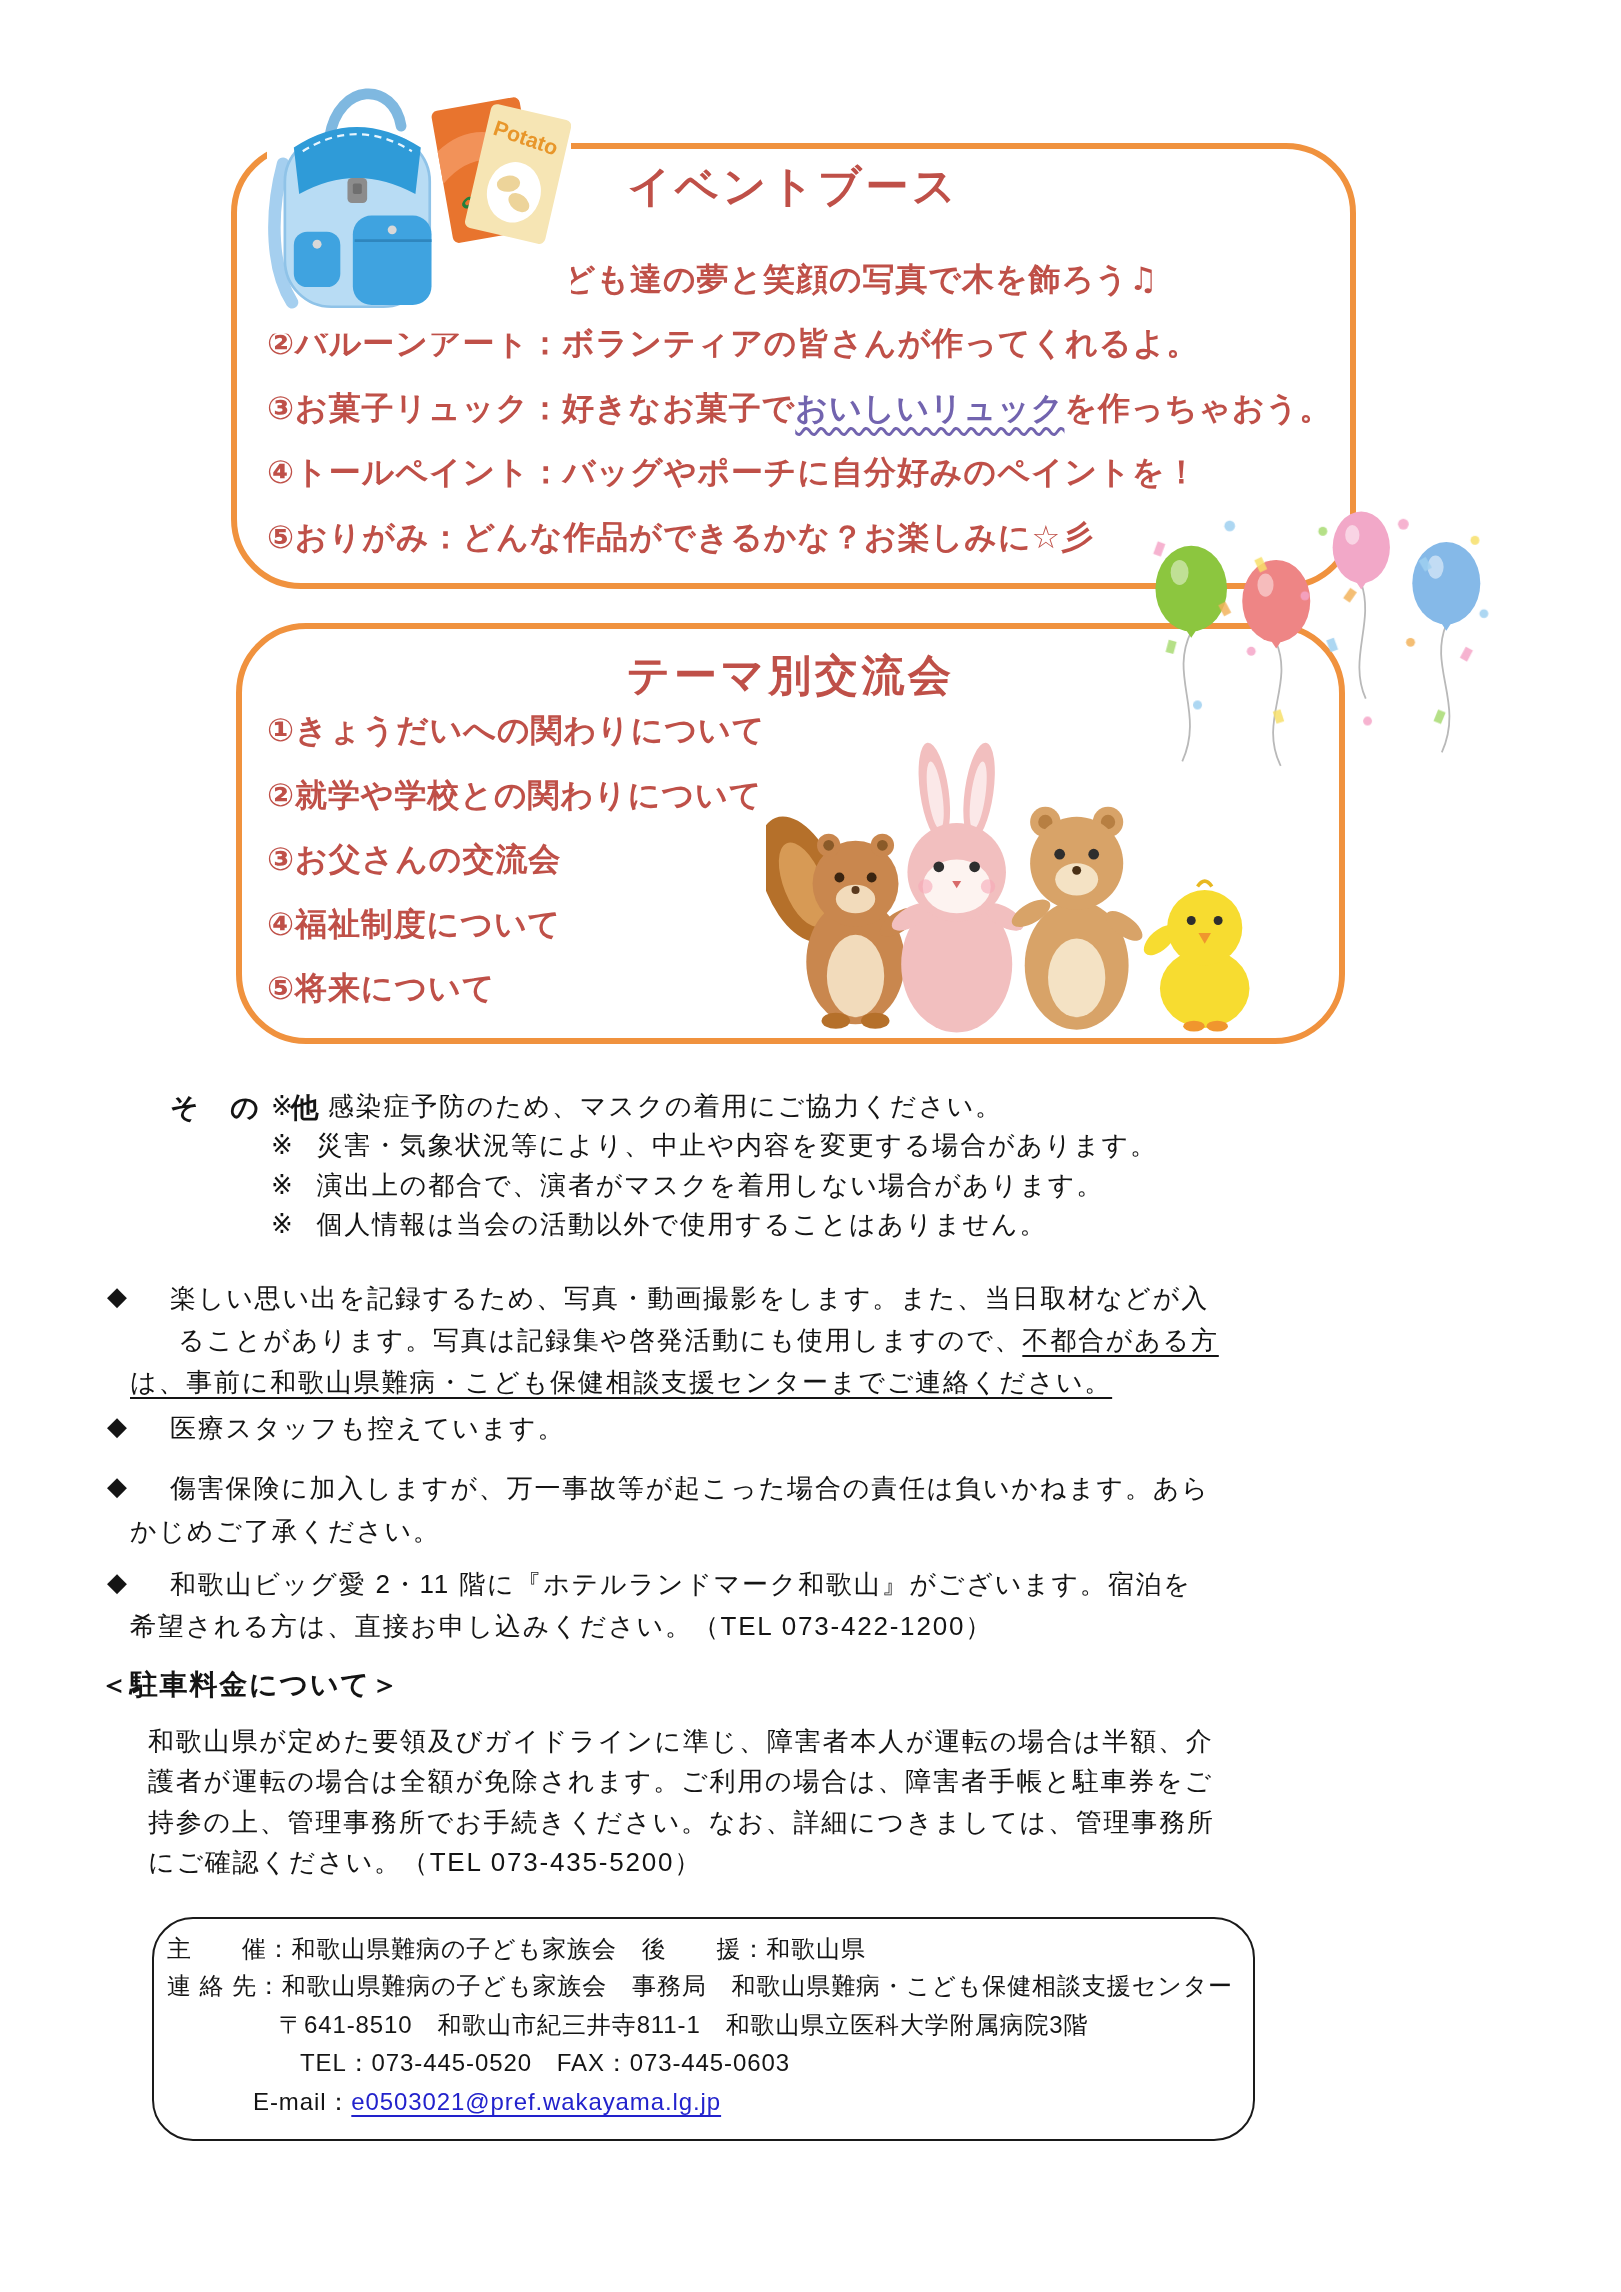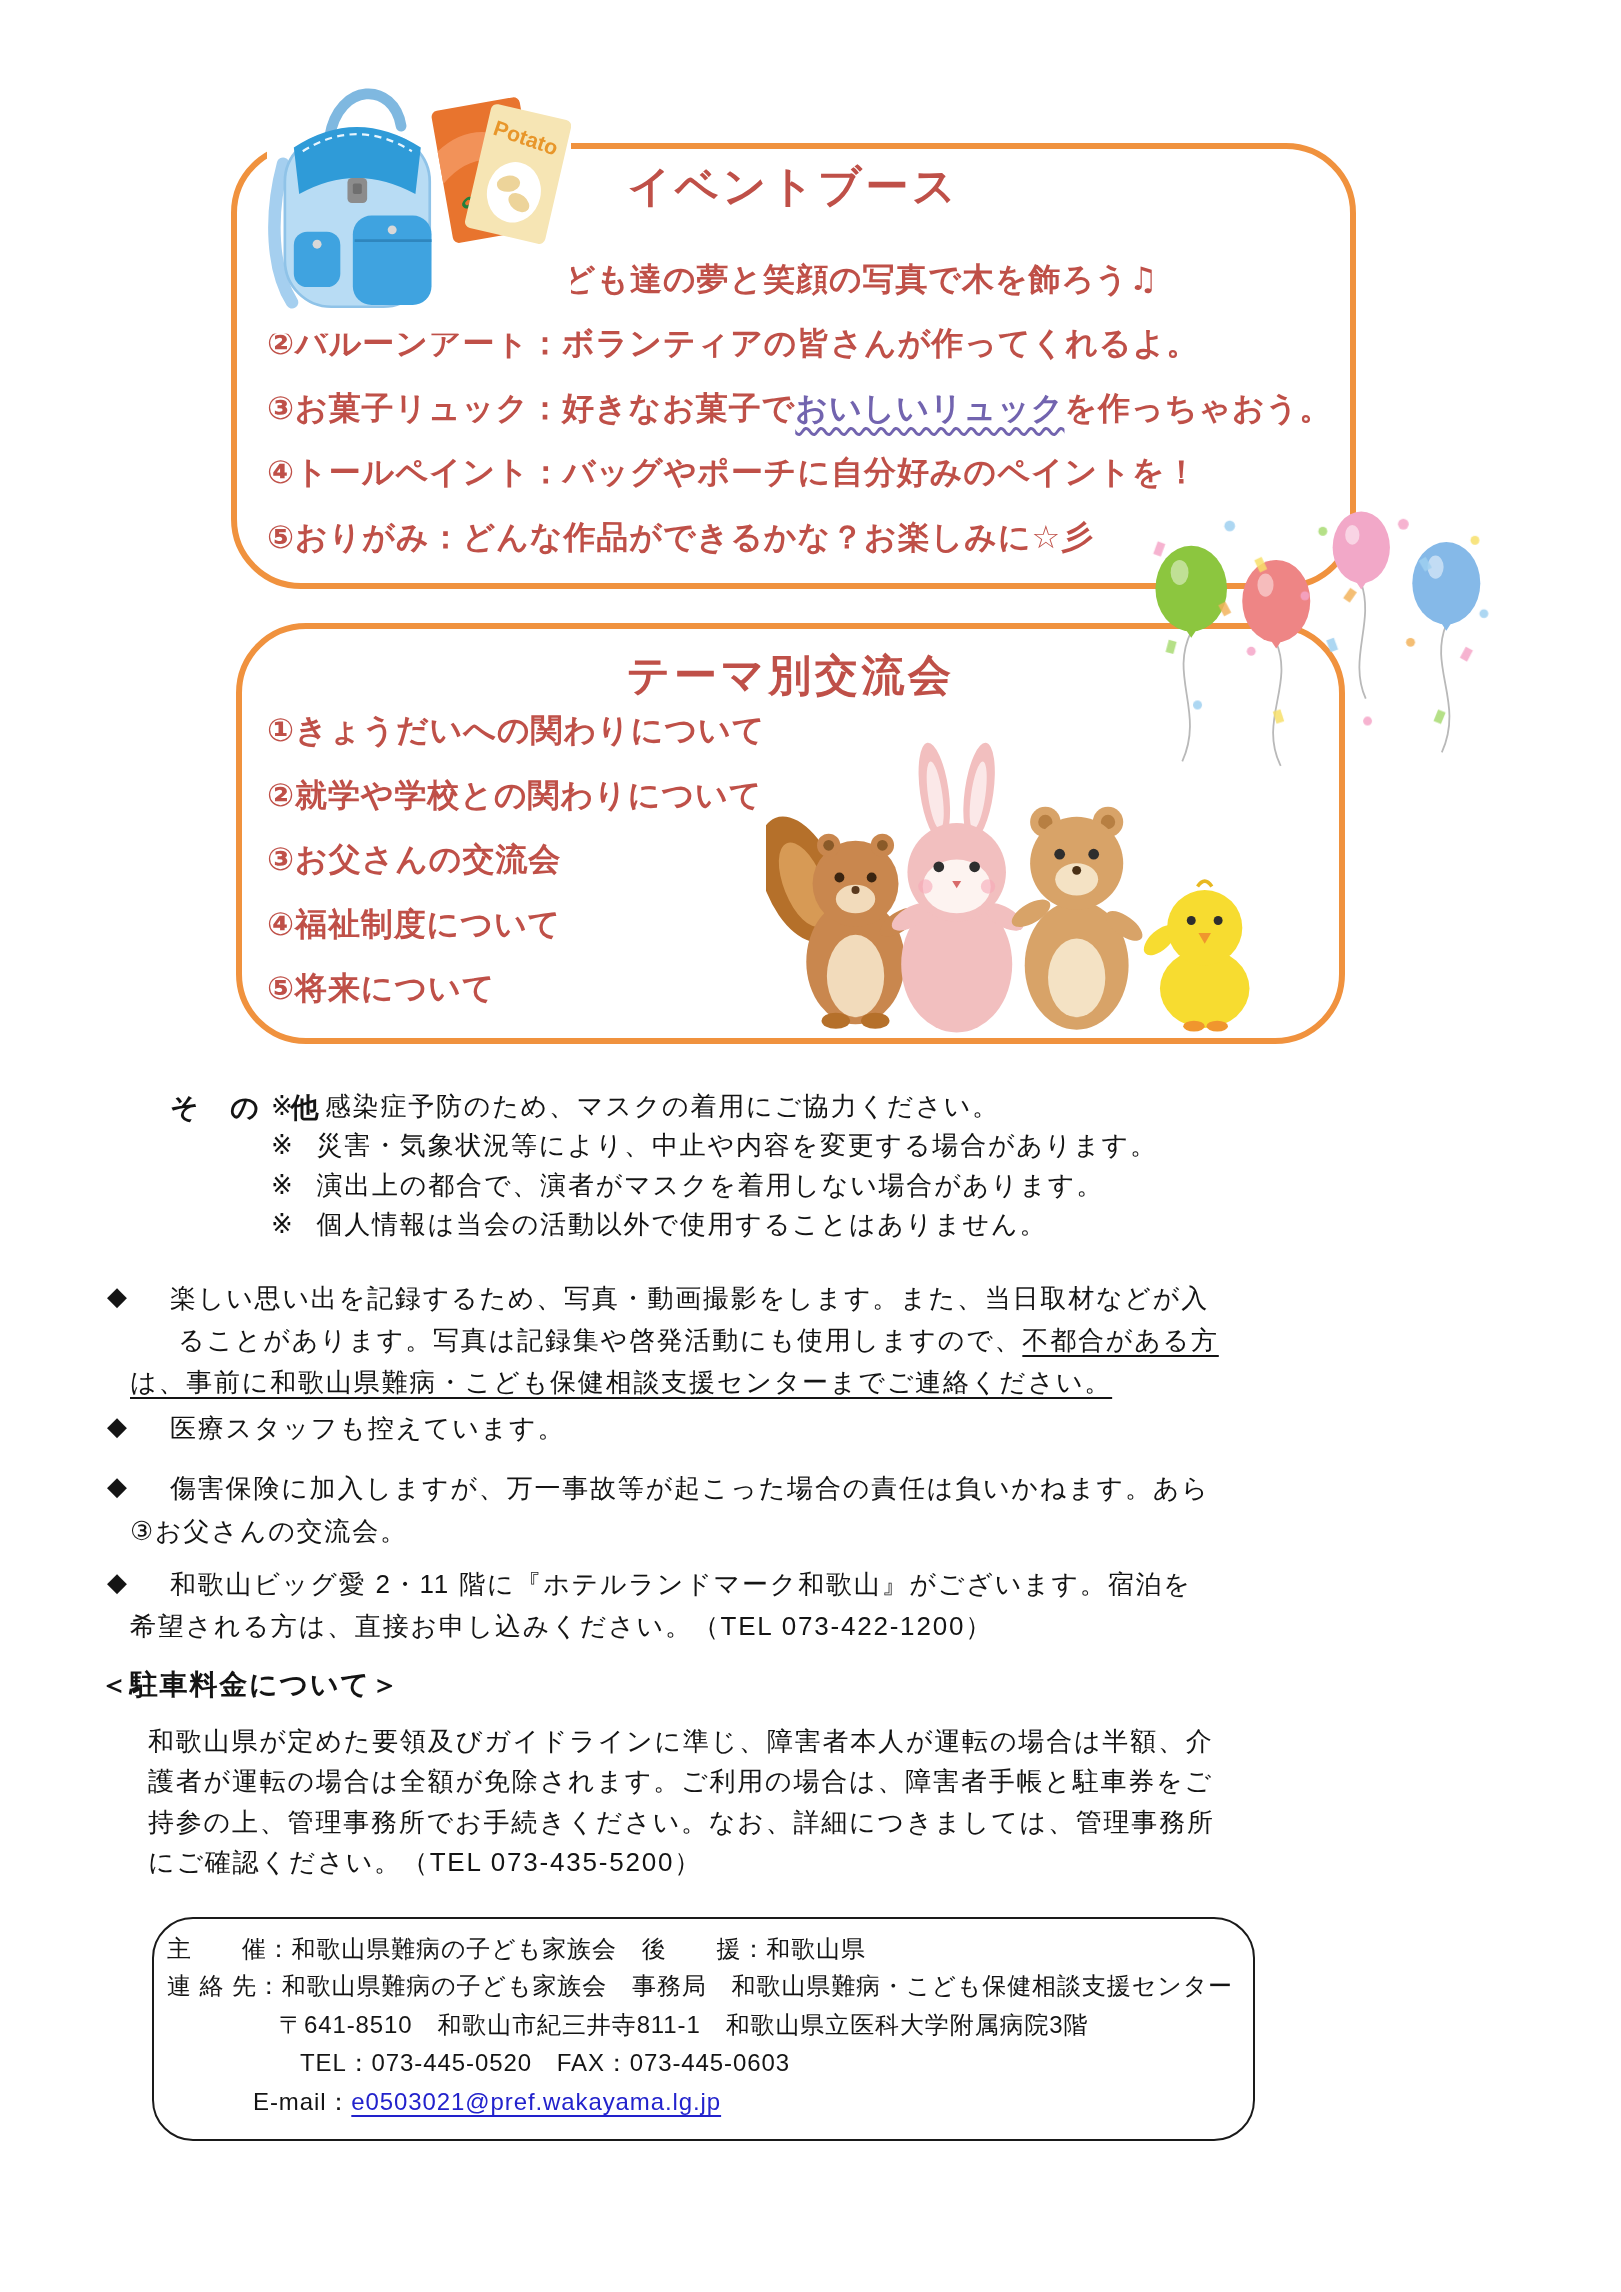--- a/index.html
+++ b/index.html
@@ -189,21 +189,21 @@
         <circle cx="505" cy="206" r="5" fill="#2E2E2E"></circle>
         <ellipse cx="478" cy="324" rx="12" ry="6" fill="#F0962E"></ellipse>
         <ellipse cx="504" cy="324" rx="12" ry="6" fill="#F0962E"></ellipse>
       </g>
     </svg>
   </div>
 
   <div class="abs body-t bold" style="left:170px;top:1089px;font-size:28px;">そ　の　他</div>
   <div class="abs" style="left:271px;top:1089px;">
     <span class="marker">※</span>
-    <span class="body-t" style="margin-left:20px;padding-left:8px;">感染症予防のため、マスクの着用にご協力ください。</span>
+    <span class="body-t" style="margin-left:31px;">感染症予防のため、マスクの着用にご協力ください。</span>
   </div>
   <div class="abs" style="left:271px;top:1128px;">
     <span class="marker">※</span>
     <span class="body-t" style="margin-left:19.7px;">災害・気象状況等により、中止や内容を変更する場合があります。</span>
   </div>
   <div class="abs" style="left:271px;top:1168px;">
     <span class="marker">※</span>
     <span class="body-t" style="margin-left:19.7px;">演出上の都合で、演者がマスクを着用しない場合があります。</span>
   </div>
   <div class="abs" style="left:271px;top:1207px;">
@@ -216,21 +216,21 @@
   <div class="abs body-t" style="left:130px;top:1323px;margin-left:48px;">
     <span>ることがあります。写真は記録集や啓発活動にも使用しますので、</span><span class="uline">不都合がある方</span>
   </div>
   <div class="abs body-t uline" style="left:130px;top:1365px;">は、事前に和歌山県難病・こども保健相談支援センターまでご連絡ください。</div>
 
   <div class="abs marker" style="left:107px;top:1411px;">◆</div>
   <div class="abs body-t" style="left:170px;top:1411px;">医療スタッフも控えています。</div>
 
   <div class="abs marker" style="left:107px;top:1471px;">◆</div>
   <div class="abs body-t" style="left:170px;top:1471px;">傷害保険に加入しますが、万一事故等が起こった場合の責任は負いかねます。あら</div>
-  <div class="abs body-t" style="left:130px;top:1514px;">③お父さんの交流会。</div>
+  <div class="abs body-t" style="left:130px;top:1514px;">かじめご了承ください。</div>
 
   <div class="abs marker" style="left:107px;top:1567px;">◆</div>
   <div class="abs body-t" style="left:170px;top:1567px;">和歌山ビッグ愛 2・11 階に『ホテルランドマーク和歌山』がございます。宿泊を</div>
   <div class="abs body-t" style="left:130px;top:1609px;">希望される方は、直接お申し込みください。（TEL 073-422-1200）</div>
 
   <div class="abs body-t bold" style="left:100px;top:1666px;font-size:28px;">＜駐車料金について＞</div>
   <div class="abs body-t" style="left:148px;top:1724px;">和歌山県が定めた要領及びガイドラインに準じ、障害者本人が運転の場合は半額、介</div>
   <div class="abs body-t" style="left:148px;top:1764px;">護者が運転の場合は全額が免除されます。ご利用の場合は、障害者手帳と駐車券をご</div>
   <div class="abs body-t" style="left:148px;top:1805px;">持参の上、管理事務所でお手続きください。なお、詳細につきましては、管理事務所</div>
   <div class="abs body-t" style="left:148px;top:1845px;">にご確認ください。（TEL 073-435-5200）</div>

